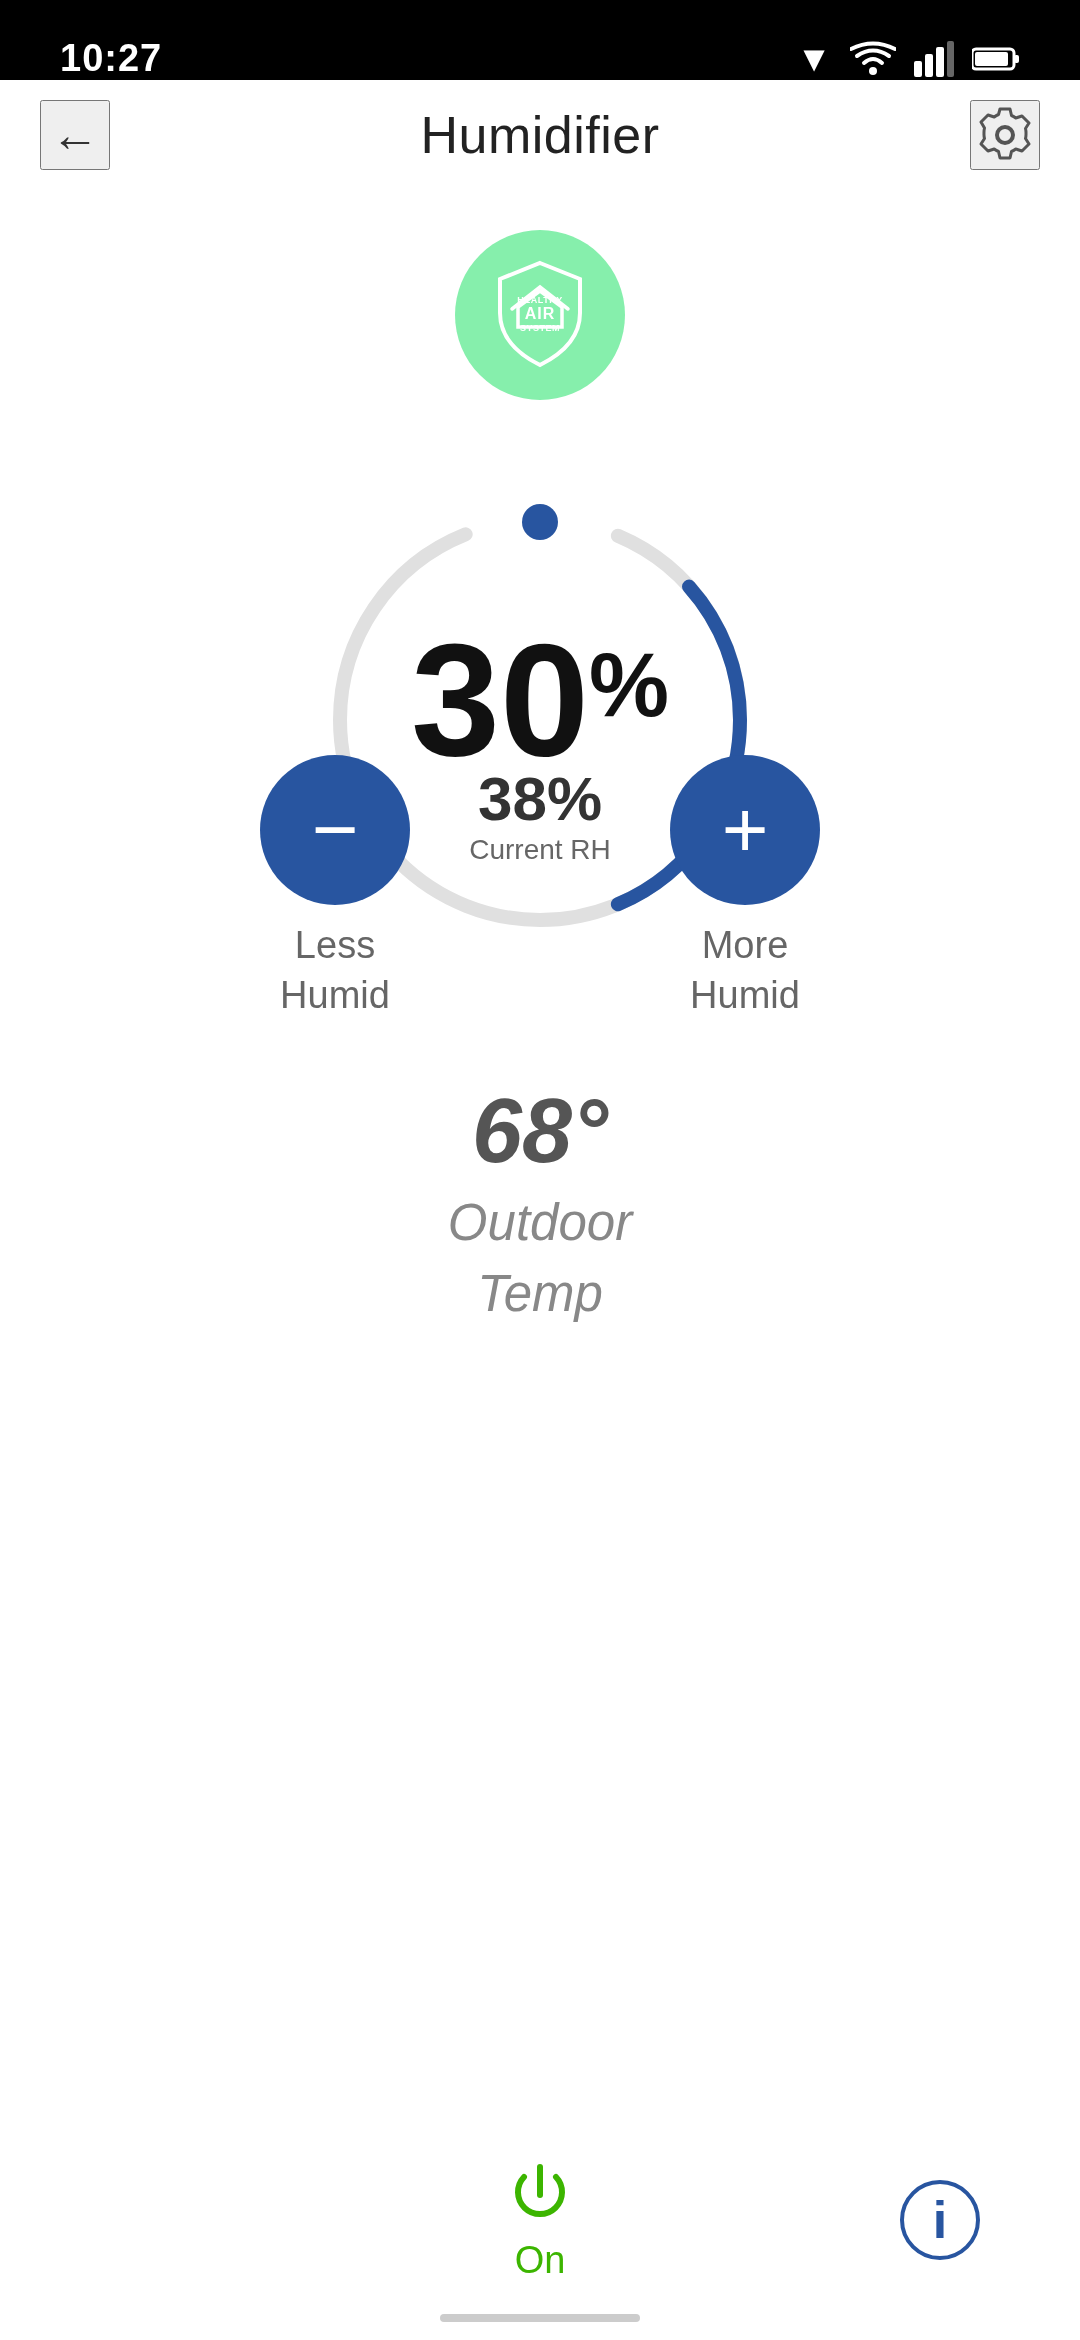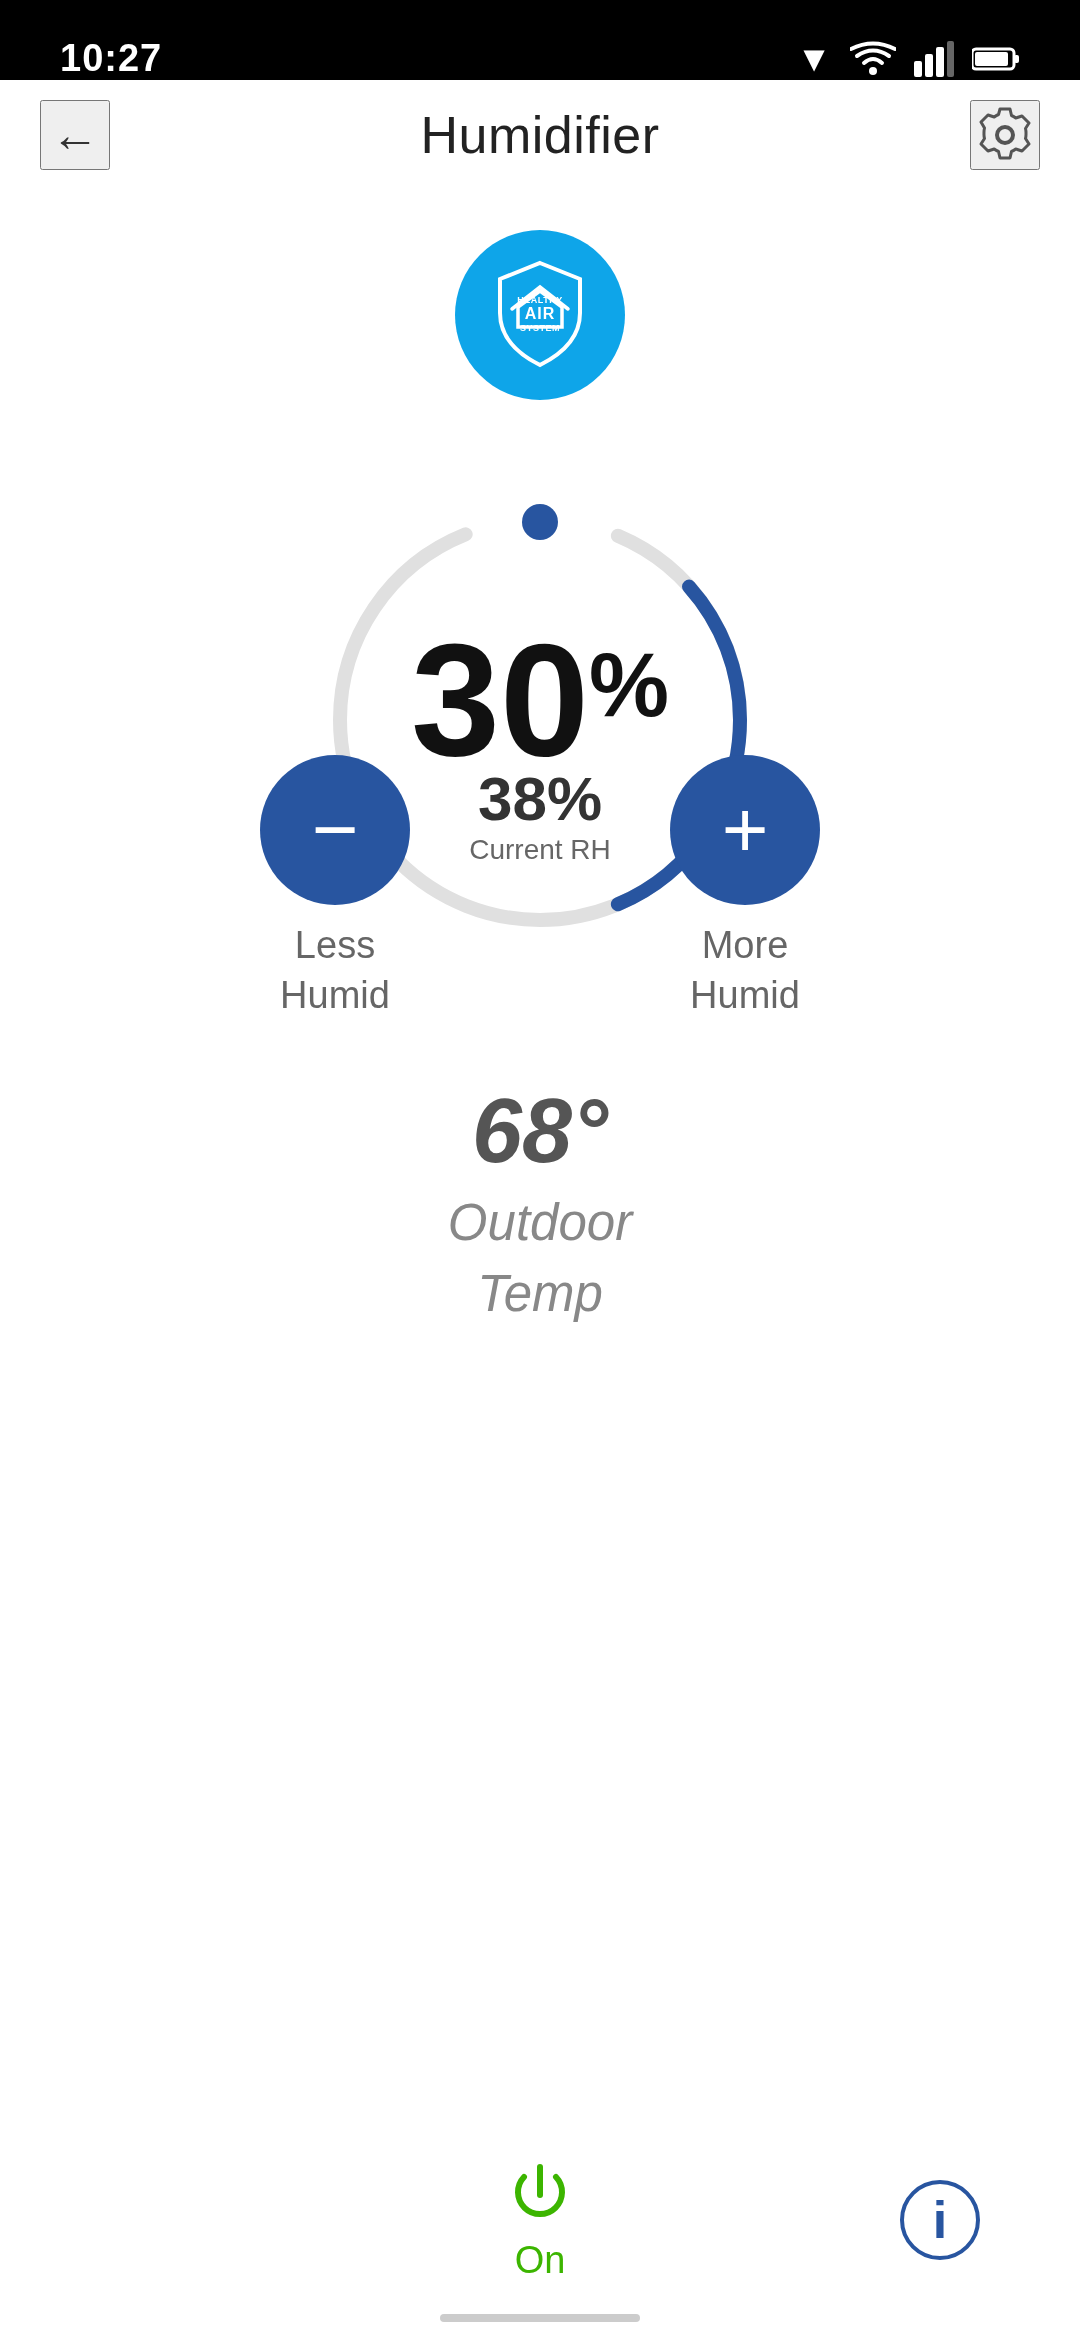--- a/index.html
+++ b/index.html
@@ -88,21 +88,21 @@
       justify-content: center;
       cursor: pointer;
     }
 
     
     .brand-logo-container {
       margin-top: 40px;
       width: 170px;
       height: 170px;
       border-radius: 50%;
-      background: #0ea5e9;
+      background: #86efac;
       display: flex;
       align-items: center;
       justify-content: center;
       flex-direction: column;
     }
     .brand-logo-svg {
       width: 120px;
       height: 120px;
     }
 

